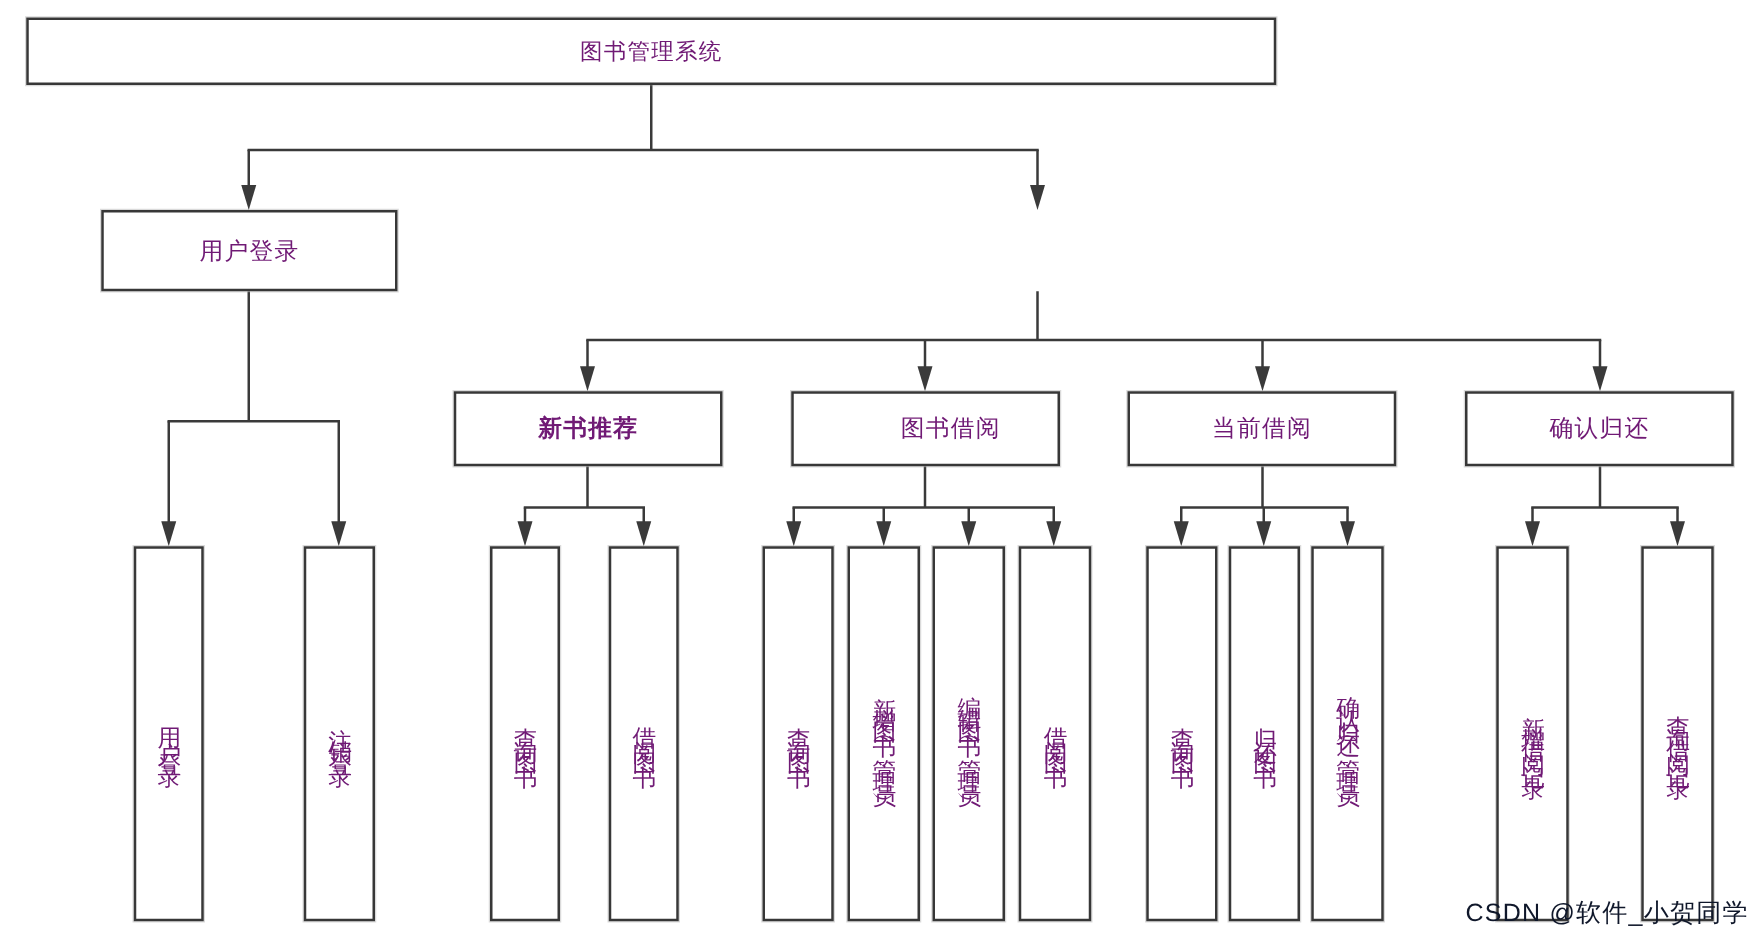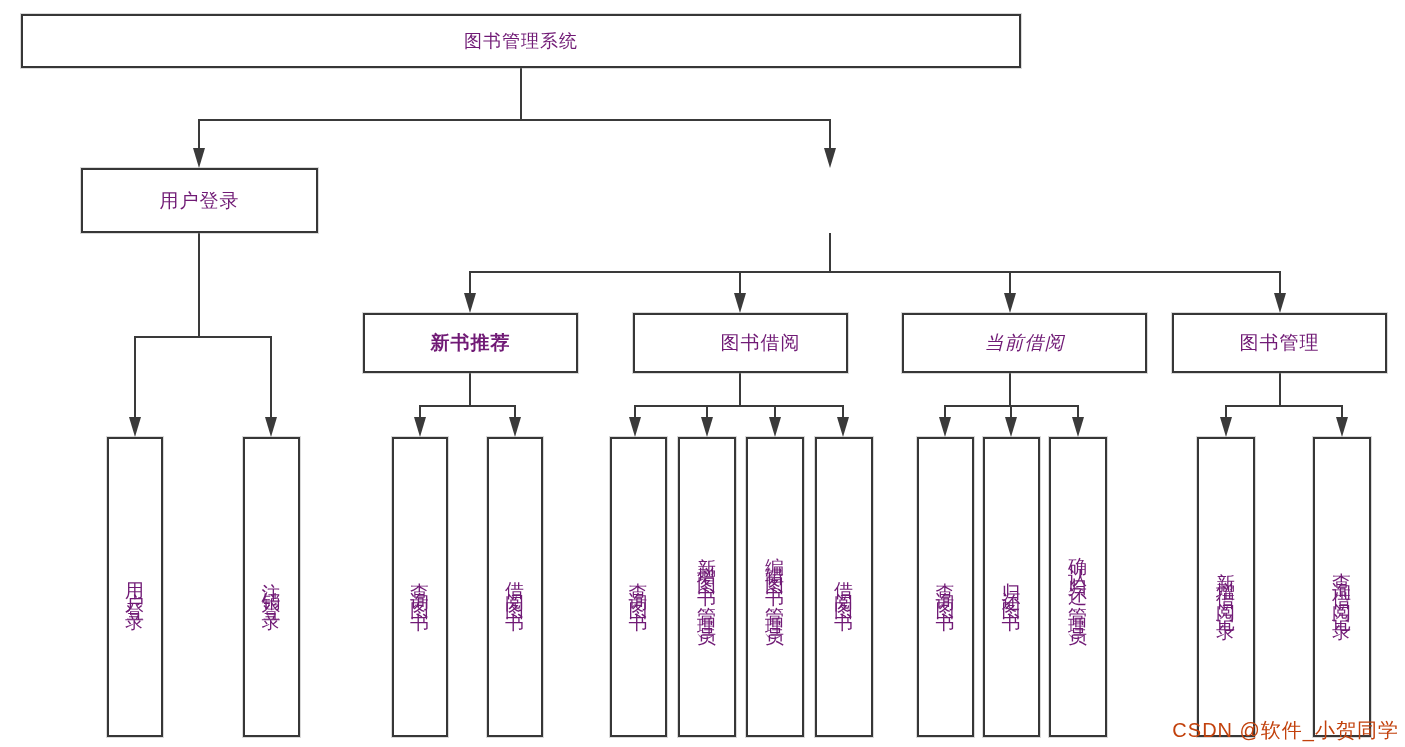--- a/index.html
+++ b/index.html
@@ -48,42 +48,42 @@
     font-size: 19px;
     letter-spacing: 10px;
     line-height: 1;
   }
   
   .b-root   { left: 21px;   top: 14px;  width: 1000px; height: 54px; }
   .b-login  { left: 81px;   top: 168px; width: 237px;  height: 65px; }
   .b-mgmt   { left: 711px;  top: 168px; width: 237px;  height: 65px; }
   .b-newrec { left: 363px;  top: 313px; width: 215px;  height: 60px; font-weight: bold; }
   .b-borrow { left: 633px;  top: 313px; width: 215px;  height: 60px; padding-left: 40px; }
-  .b-cur    { left: 902px;  top: 313px; width: 245px;  height: 60px; font-style: italic; }
+  .b-cur    { left: 902px;  top: 313px; width: 215px;  height: 60px; }
   .b-rec    { left: 1172px; top: 313px; width: 215px;  height: 60px; }
   .leaf     { top: 437px; height: 300px; }
   .l1  { left: 107px;  width: 56px; }
   .l2  { left: 243px;  width: 57px; }
   .l3  { left: 392px;  width: 56px; }
   .l4  { left: 487px;  width: 56px; }
   .l5  { left: 610px;  width: 57px; }
   .l6  { left: 678px;  width: 58px; }
   .l7  { left: 746px;  width: 58px; }
   .l8  { left: 815px;  width: 58px; }
   .l9  { left: 917px;  width: 57px; }
   .l10 { left: 983px;  width: 57px; }
   .l11 { left: 1049px; width: 58px; }
   .l12 { left: 1197px; width: 58px; }
   .l13 { left: 1313px; width: 58px; }
   .watermark {
     position: absolute;
     right: 6px;
     bottom: 3px;
     font-size: 20px;
-    color: #c2410c;
+    color: #0f172a;
     letter-spacing: 1px;
     white-space: nowrap;
   }
   .line { stroke: #3a3a3a; stroke-width: 2; }
   .head { fill: #3a3a3a; }
 </style>
 </head>
 <body>
 
 <div class="canvas">
@@ -161,21 +161,21 @@
   <div class="node h-text b-newrec">
     <span>新书推荐</span>
   </div>
   <div class="node h-text b-borrow">
     <span>图书借阅</span>
   </div>
   <div class="node h-text b-cur">
     <span>当前借阅</span>
   </div>
   <div class="node h-text b-rec">
-    <span>图书管理</span>
+    <span>确认归还</span>
   </div>
 
   <div class="node leaf l1">
     <span>用户登录</span>
   </div>
   <div class="node leaf l2">
     <span>注销登录</span>
   </div>
 
   <div class="node leaf l3">

